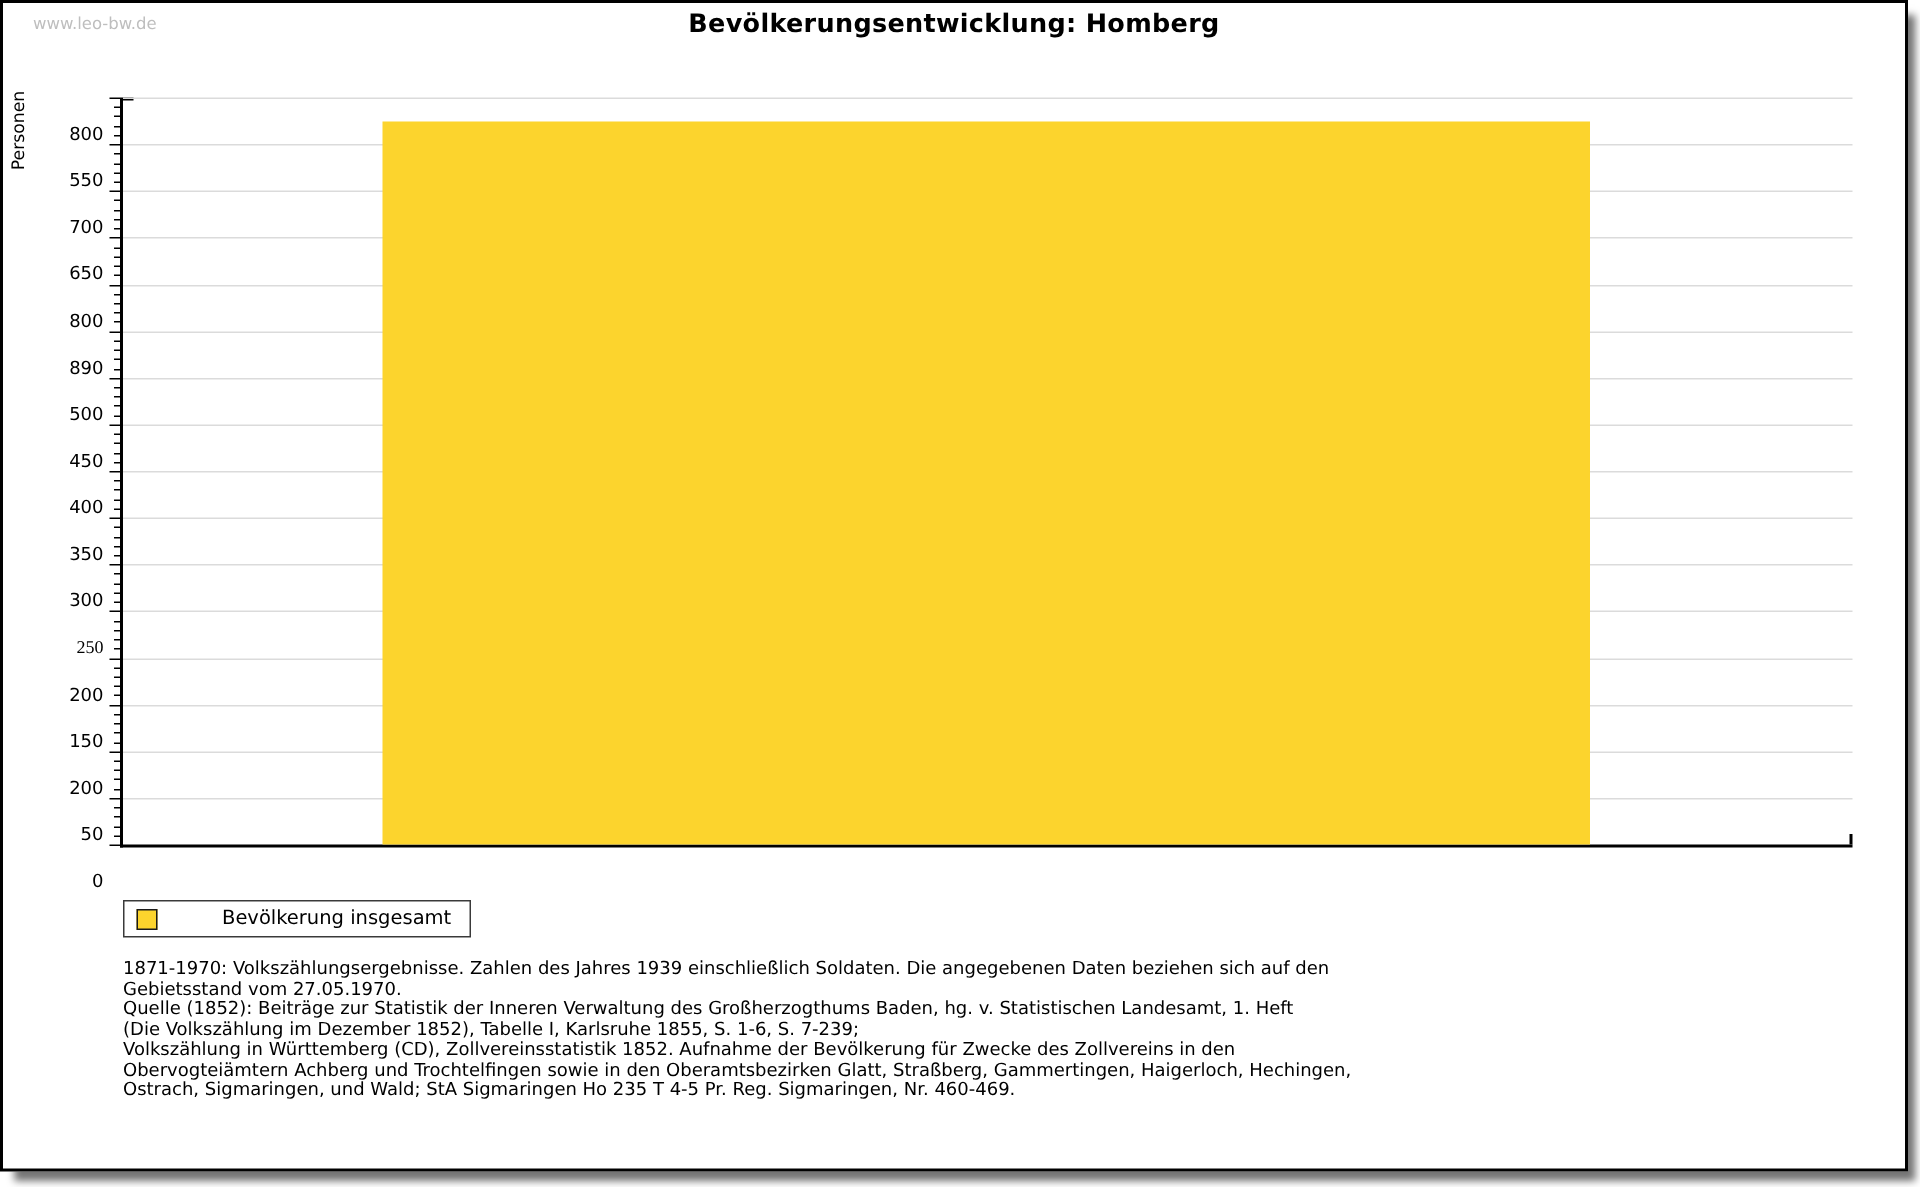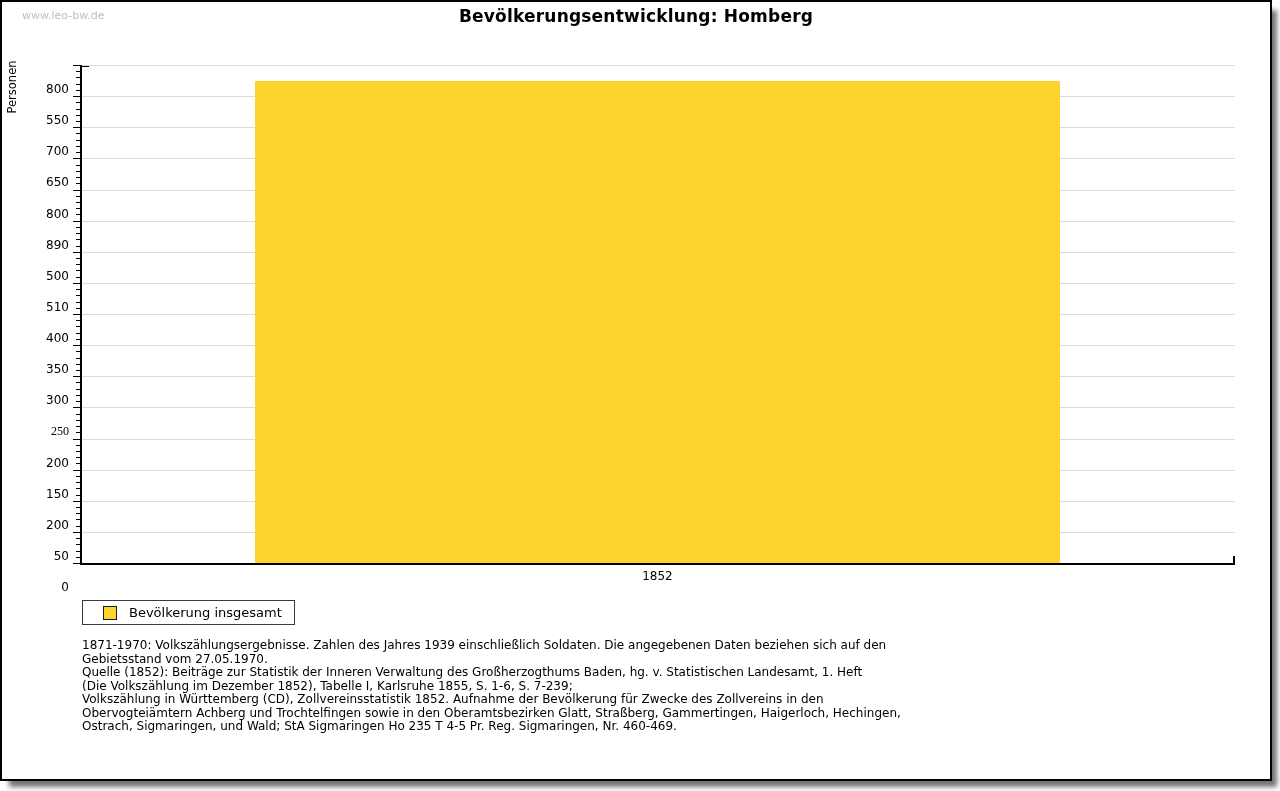--- a/index.html
+++ b/index.html
@@ -72,22 +72,23 @@
     width: 67px; height: 500px;
   }
   .y-label {
     position: absolute; right: 0; width: 67px; height: 14px;
     text-align: right; font-size: 12px; line-height: 14px; margin-top: 24px;
   }
   .legend {
     position: absolute; left: 80px; top: 598px;
     display: inline-flex; align-items: center;
     border: 1px solid #3a3a3a;
-    padding: 4px 12px 4px 20px;
+    padding: 4px 12px 4px 8px;
     background: #fff;
+    gap: 31px;
   }
   .legend-swatch {
     width: 12px; height: 12px;
     border: 1px solid #1a1a1a;
     margin-right: 12px;
   }
   .legend-label { font-size: 13px; white-space: nowrap; }
   .notes {
     position: absolute; left: 80px; top: 637px; width: 1150px;
     font-size: 12px; line-height: 13.5px;
@@ -112,21 +113,21 @@
   <div class="y-labels">
       <div class="y-label" style="top: 491px;">0</div>
       <div class="y-label" style="top: 460px;">50</div>
       <div class="y-label" style="top: 429px;">200</div>
       <div class="y-label" style="top: 398px;">150</div>
       <div class="y-label" style="top: 367px;">200</div>
       <div class="y-label" style="top: 335px; font-family: Liberation Serif, serif;">250</div>
       <div class="y-label" style="top: 304px;">300</div>
       <div class="y-label" style="top: 273px;">350</div>
       <div class="y-label" style="top: 242px;">400</div>
-      <div class="y-label" style="top: 211px;">510</div>
+      <div class="y-label" style="top: 211px;">450</div>
       <div class="y-label" style="top: 180px;">500</div>
       <div class="y-label" style="top: 149px;">890</div>
       <div class="y-label" style="top: 118px;">800</div>
       <div class="y-label" style="top: 86px;">650</div>
       <div class="y-label" style="top: 55px;">700</div>
       <div class="y-label" style="top: 24px;">550</div>
       <div class="y-label" style="top: -7px;">800</div>
     </div>
   <div class="y-ticks">
       <div class="y-tick major" style="top: 498px;"></div>
@@ -207,21 +208,20 @@
       <div class="y-tick major" style="top: 31px;"></div>
       <div class="y-tick minor" style="top: 25px;"></div>
       <div class="y-tick minor" style="top: 19px;"></div>
       <div class="y-tick minor" style="top: 12px;"></div>
       <div class="y-tick minor" style="top: 6px;"></div>
       <div class="y-tick major" style="top: 0px;"></div>
     </div>
 
   <div class="plot">
 
-    <div class="x-tick-label" style="left: 173px; width: 805px;">1852</div>
   <div class="gridline" style="top: 467px; background: rgb(219, 219, 219);"></div>
       <div class="gridline" style="top: 436px; background: rgb(219, 219, 219);"></div>
       <div class="gridline" style="top: 405px; background: rgb(219, 219, 219);"></div>
       <div class="gridline" style="top: 374px; background: rgb(219, 219, 219);"></div>
       <div class="gridline" style="top: 342px; background: rgb(219, 219, 219);"></div>
       <div class="gridline" style="top: 311px; background: rgb(219, 219, 219);"></div>
       <div class="gridline" style="top: 280px; background: rgb(219, 219, 219);"></div>
       <div class="gridline" style="top: 249px; background: rgb(219, 219, 219);"></div>
       <div class="gridline" style="top: 218px; background: rgb(219, 219, 219);"></div>
       <div class="gridline" style="top: 187px; background: rgb(219, 219, 219);"></div>

